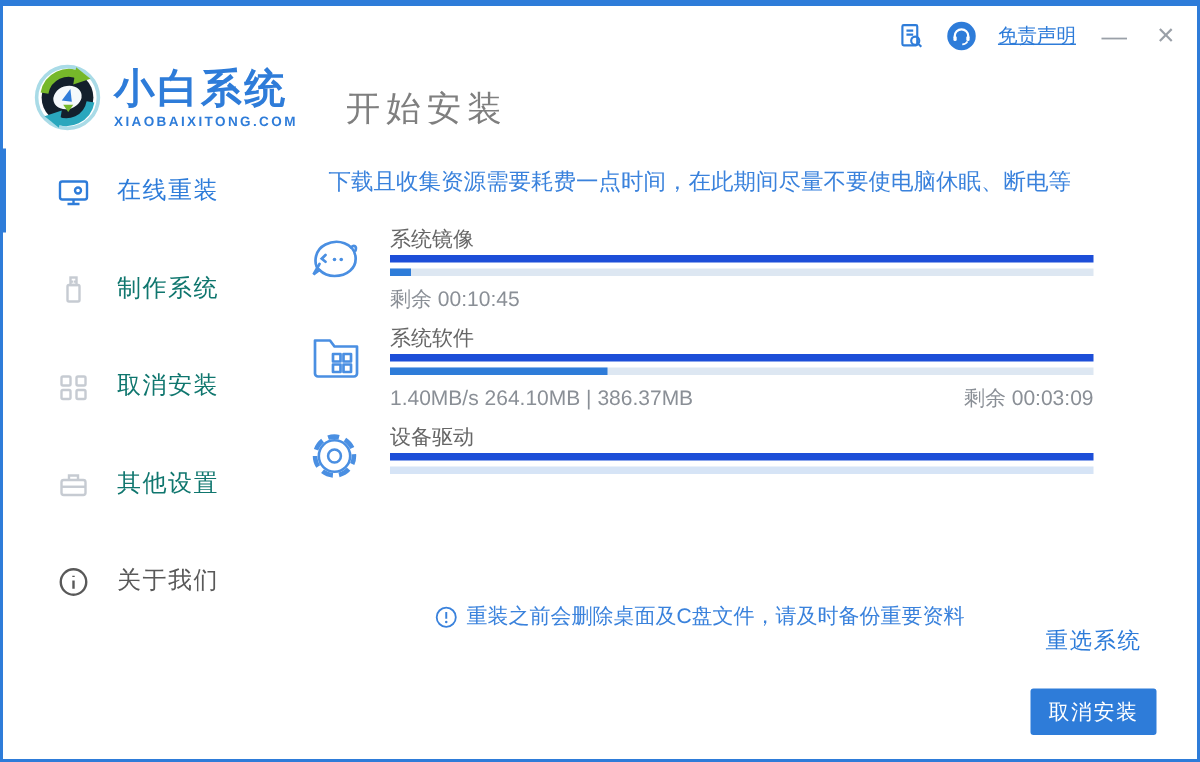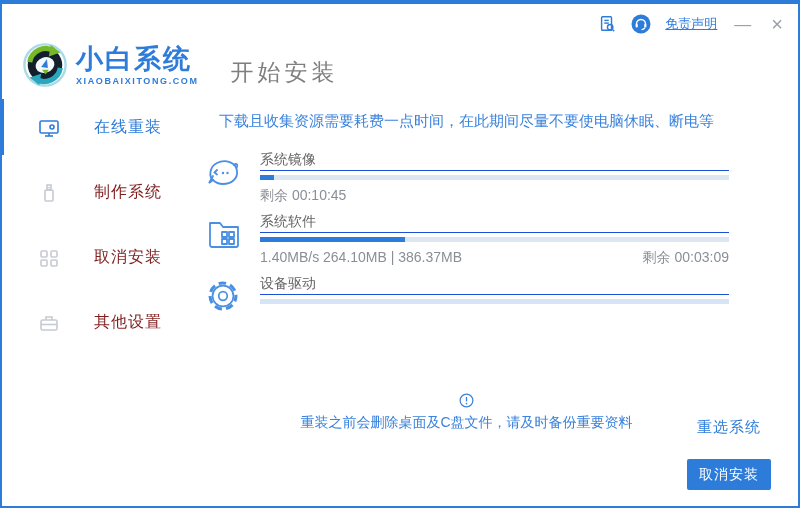--- a/index.html
+++ b/index.html
@@ -15,44 +15,44 @@
   .brand-domain { color:#2e7cd9; font-size:9px; font-weight:bold; letter-spacing:1.6px; margin-top:3px; }
   .page-title { margin-left:32px; margin-top:10px; color:#7f7f7f; font-size:23px; letter-spacing:4px; }
   .header-right { position:absolute; top:8px; right:12px; display:flex; align-items:center; gap:14px; height:24px; }
   .hr-icon { width:20px; height:20px; display:flex; align-items:center; justify-content:center; cursor:pointer; }
   .disclaimer { color:#2e7cd9; font-size:13px; text-decoration:underline; cursor:pointer; }
   .win-btn { color:#9aa0a8; font-size:17px; line-height:17px; cursor:pointer; padding:0 3px; }
 
   
   .body { display:flex; height:420px; }
   .sidebar { width:198px; padding-top:7px; }
-  .side-item { position:relative; height:65px; display:flex; align-items:center; padding-left:36px; cursor:pointer;gap:16px; }
+  .side-item { position:relative; height:65px; display:flex; align-items:center; padding-left:36px; cursor:pointer; }
   .side-item .icon { width:22px; height:22px; margin-right:18px; display:flex; align-items:center; justify-content:center; }
   .side-item .lbl { font-size:16px; letter-spacing:1px; }
   .side-item.active .lbl { color:#2e7cd9; }
   .side-item.active::before { content:""; position:absolute; left:-2px; top:4px; width:4px; height:56px; background:#2e7cd9; }
-  .side-item.disabled .lbl { color:#7f1d1d; }
+  .side-item.disabled .lbl { color:#0f766e; }
   .side-item.normal .lbl { color:#595959; }
   svg.stroke-blue  * { stroke:#2e7cd9; fill:none; stroke-width:1.6; }
   svg.stroke-gray  * { stroke:#c6cbd2; fill:none; stroke-width:1.6; }
   svg.stroke-dark  * { stroke:#595959; fill:none; stroke-width:1.6; }
 
   
   .main { flex:1; padding:0 69px 0 4px; position:relative; }
   .notice { margin-top:24px; text-align:center; color:#3a82dc; font-size:15px; }
   .tasks { margin-top:20px; }
   .task { display:flex; margin-bottom:9px; }
   .task-icon { width:56px; padding-top:2px; }
   .task-body { flex:1; }
-  .task-name { font-size:14px; color:#666; line-height:17px; padding-bottom:2px; border-bottom:1px solid #1d4ed8; }
+  .task-name { font-size:14px; color:#666; line-height:17px; padding-bottom:2px; border-bottom:5px solid #1d4ed8; }
   .task-bar { margin-top:4px; height:5px; background:#dde7f2; position:relative; }
   .task.waiting .task-bar { background:#d6e4f6; }
   .task-fill { position:absolute; left:0; top:0; height:100%; background:#2e7cd9; }
   .task-status { margin-top:6px; display:flex; justify-content:space-between; font-size:14px; color:#8a8f96; line-height:18px; }
-  .warning { margin-top:74px; display:flex; align-items:center; justify-content:center; color:#3a82dc; font-size:14px; gap:6px;flex-direction:column; }
+  .warning { margin-top:74px; display:flex; align-items:center; justify-content:center; color:#3a82dc; font-size:14px; gap:6px; }
 
   
   .footer { position:absolute; right:27px; bottom:16px; display:flex; align-items:center; gap:22px;flex-direction:column; }
   .btn-link { color:#2e7cd9; font-size:15px; cursor:pointer; letter-spacing:1px; }
   .btn-solid { width:84px; height:31px; background:#2e7cd9; color:#fff; font-size:14px; letter-spacing:1px;
                display:flex; align-items:center; justify-content:center; cursor:pointer; border-radius:2px; }
 </style>
 </head>
 <body>
 
@@ -142,20 +142,30 @@
       <div class="side-item disabled">
         <span class="icon">
           <svg width="22" height="22" viewBox="0 0 22 22" class="stroke-gray">
             <rect x="3" y="8" width="16" height="10" rx="1.5"></rect>
             <path d="M8 8 v-3 h6 v3"></path>
             <line x1="3" y1="12.5" x2="19" y2="12.5"></line>
           </svg>
         </span>
         <span class="lbl">其他设置</span>
       </div>
+      <div class="side-item normal">
+        <span class="icon">
+          <svg width="22" height="22" viewBox="0 0 22 22" class="stroke-dark">
+            <circle cx="11" cy="11" r="8.5"></circle>
+            <line x1="11" y1="10" x2="11" y2="15.5"></line>
+            <line x1="11" y1="6.8" x2="11" y2="7.6"></line>
+          </svg>
+        </span>
+        <span class="lbl">关于我们</span>
+      </div>
     </div>
 
     <div class="main">
       <div class="notice">下载且收集资源需要耗费一点时间，在此期间尽量不要使电脑休眠、断电等</div>
 
       <div class="tasks">
 
         <div class="task">
           <div class="task-icon">
             <svg width="40" height="40" viewBox="0 0 40 40">

